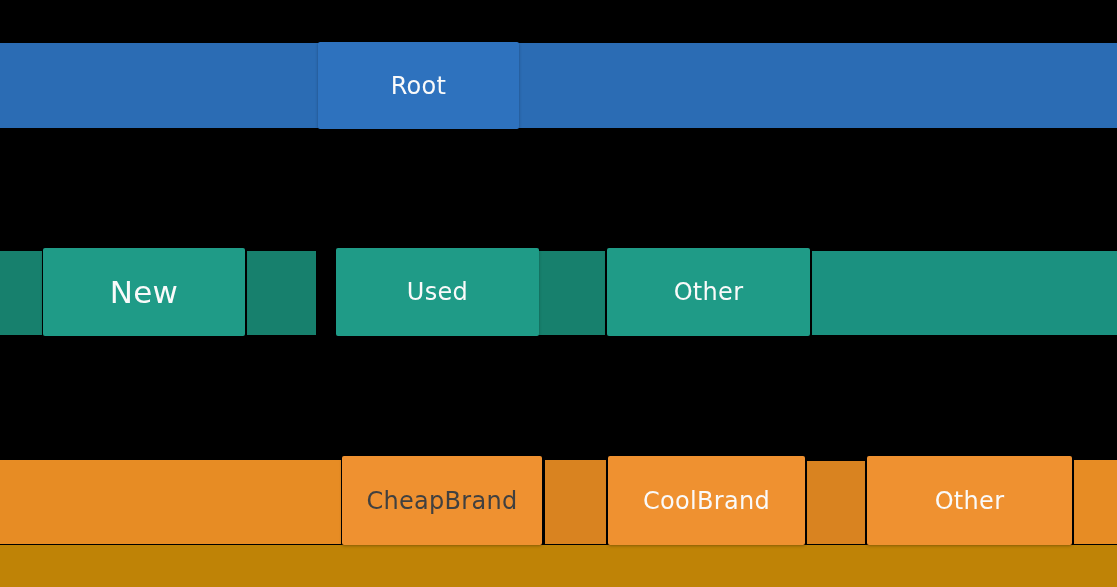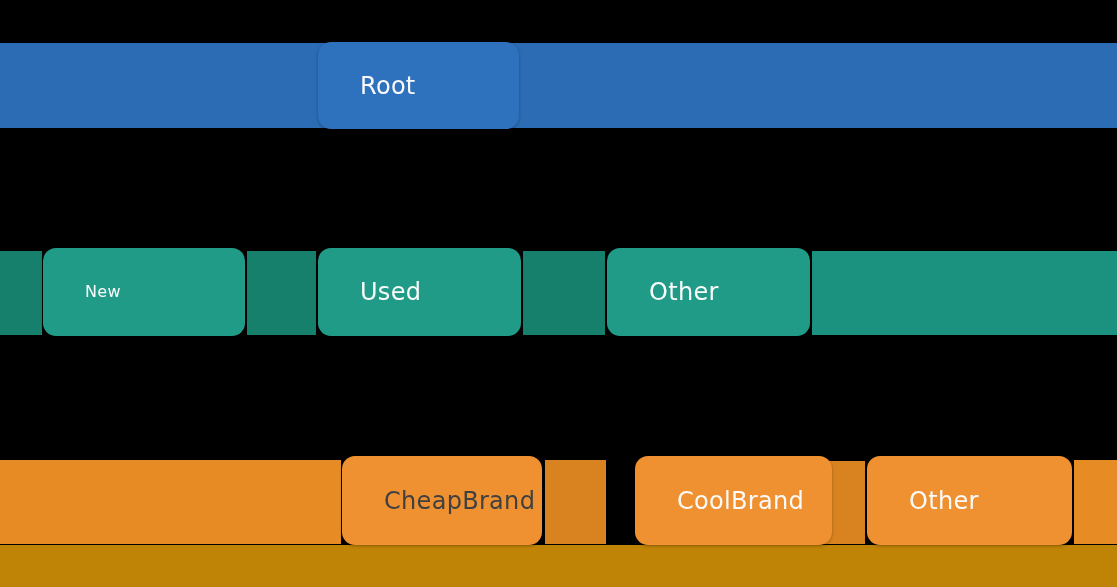--- a/index.html
+++ b/index.html
@@ -22,27 +22,26 @@
   }
   .seg {
     position: absolute;
     box-sizing: border-box;
   }
   .seg.base {
     z-index: 1;
   }
   .seg.node {
     z-index: 2;
-    border-radius: 13px;
+    border-radius: 2px;
     display: flex;
     align-items: center;
-    justify-content: flex-start;
+    justify-content: center;
     box-shadow: 0 1px 3px rgba(0,0,0,0.30);
     cursor: default;
-    padding-left: 42px;
   }
   .lbl {
     color: #FAFAFA;
     font-size: 24px;
     line-height: 1;
     white-space: nowrap;
     letter-spacing: 0.3px;
   }
 </style>
 </head>
@@ -51,39 +50,39 @@
 <div id="figure" style="width: 1117px; height: 587px; background: rgb(0, 0, 0);">
     <div class="row" style="top: 42px; height: 87px;">
       <div class="seg base" style="left: 0px; width: 1117px; background: rgb(43, 108, 180); top: 1px; height: 85px;"></div>
       <div class="seg node" style="left: 318px; width: 201px; background: rgb(46, 114, 190); top: 0px; height: 87px;">
         <span class="lbl" style="color: rgb(250, 250, 250); font-size: 24px;">Root</span>
       </div>
     </div>
     <div class="row" style="top: 248px; height: 88px;">
       <div class="seg base" style="left: 0px; width: 42px; background: rgb(23, 128, 109); top: 3px; height: 84px;"></div>
       <div class="seg node" style="left: 43px; width: 202px; background: rgb(31, 155, 135); top: 0px; height: 88px;">
-        <span class="lbl" style="color: rgb(250, 250, 250); font-size: 16px;">New</span>
+        <span class="lbl" style="color: rgb(250, 250, 250); font-size: 31px;">New</span>
       </div>
       <div class="seg base" style="left: 247px; width: 69px; background: rgb(23, 128, 109); top: 3px; height: 84px;"></div>
-      <div class="seg node" style="left: 318px; width: 203px; background: rgb(31, 155, 135); top: 0px; height: 88px;">
+      <div class="seg node" style="left: 336px; width: 203px; background: rgb(31, 155, 135); top: 0px; height: 88px;">
         <span class="lbl" style="color: rgb(250, 250, 250); font-size: 24px;">Used</span>
       </div>
       <div class="seg base" style="left: 523px; width: 82px; background: rgb(23, 128, 109); top: 3px; height: 84px;"></div>
       <div class="seg node" style="left: 607px; width: 203px; background: rgb(31, 155, 135); top: 0px; height: 88px;">
         <span class="lbl" style="color: rgb(250, 250, 250); font-size: 24px;">Other</span>
       </div>
       <div class="seg base" style="left: 812px; width: 305px; background: rgb(27, 145, 128); top: 3px; height: 84px;"></div>
     </div>
     <div class="row" style="top: 456px; height: 89px;">
       <div class="seg base" style="left: 0px; width: 341px; background: rgb(231, 140, 36); top: 4px; height: 84px;"></div>
       <div class="seg node" style="left: 342px; width: 200px; background: rgb(239, 145, 48); top: 0px; height: 89px;">
         <span class="lbl" style="color: #404040; font-size: 24px;">CheapBrand</span>
       </div>
       <div class="seg base" style="left: 545px; width: 61px; background: rgb(217, 131, 32); top: 4px; height: 84px;"></div>
-      <div class="seg node" style="left: 608px; width: 197px; background: rgb(239, 145, 48); top: 0px; height: 89px; margin-left: 27px;">
+      <div class="seg node" style="left: 608px; width: 197px; background: rgb(239, 145, 48); top: 0px; height: 89px;">
         <span class="lbl" style="color: rgb(250, 250, 250); font-size: 24px;">CoolBrand</span>
       </div>
       <div class="seg base" style="left: 807px; width: 58px; background: rgb(217, 131, 32); top: 5px; height: 83px;"></div>
       <div class="seg node" style="left: 867px; width: 205px; background: rgb(239, 145, 48); top: 0px; height: 89px;">
         <span class="lbl" style="color: rgb(250, 250, 250); font-size: 24px;">Other</span>
       </div>
       <div class="seg base" style="left: 1074px; width: 43px; background: rgb(231, 140, 36); top: 4px; height: 84px;"></div>
     </div>
     <div class="row" style="top: 545px; height: 42px;">
       <div class="seg base" style="left: 0px; width: 1117px; background: rgb(191, 131, 6); top: 0px; height: 42px;"></div>

